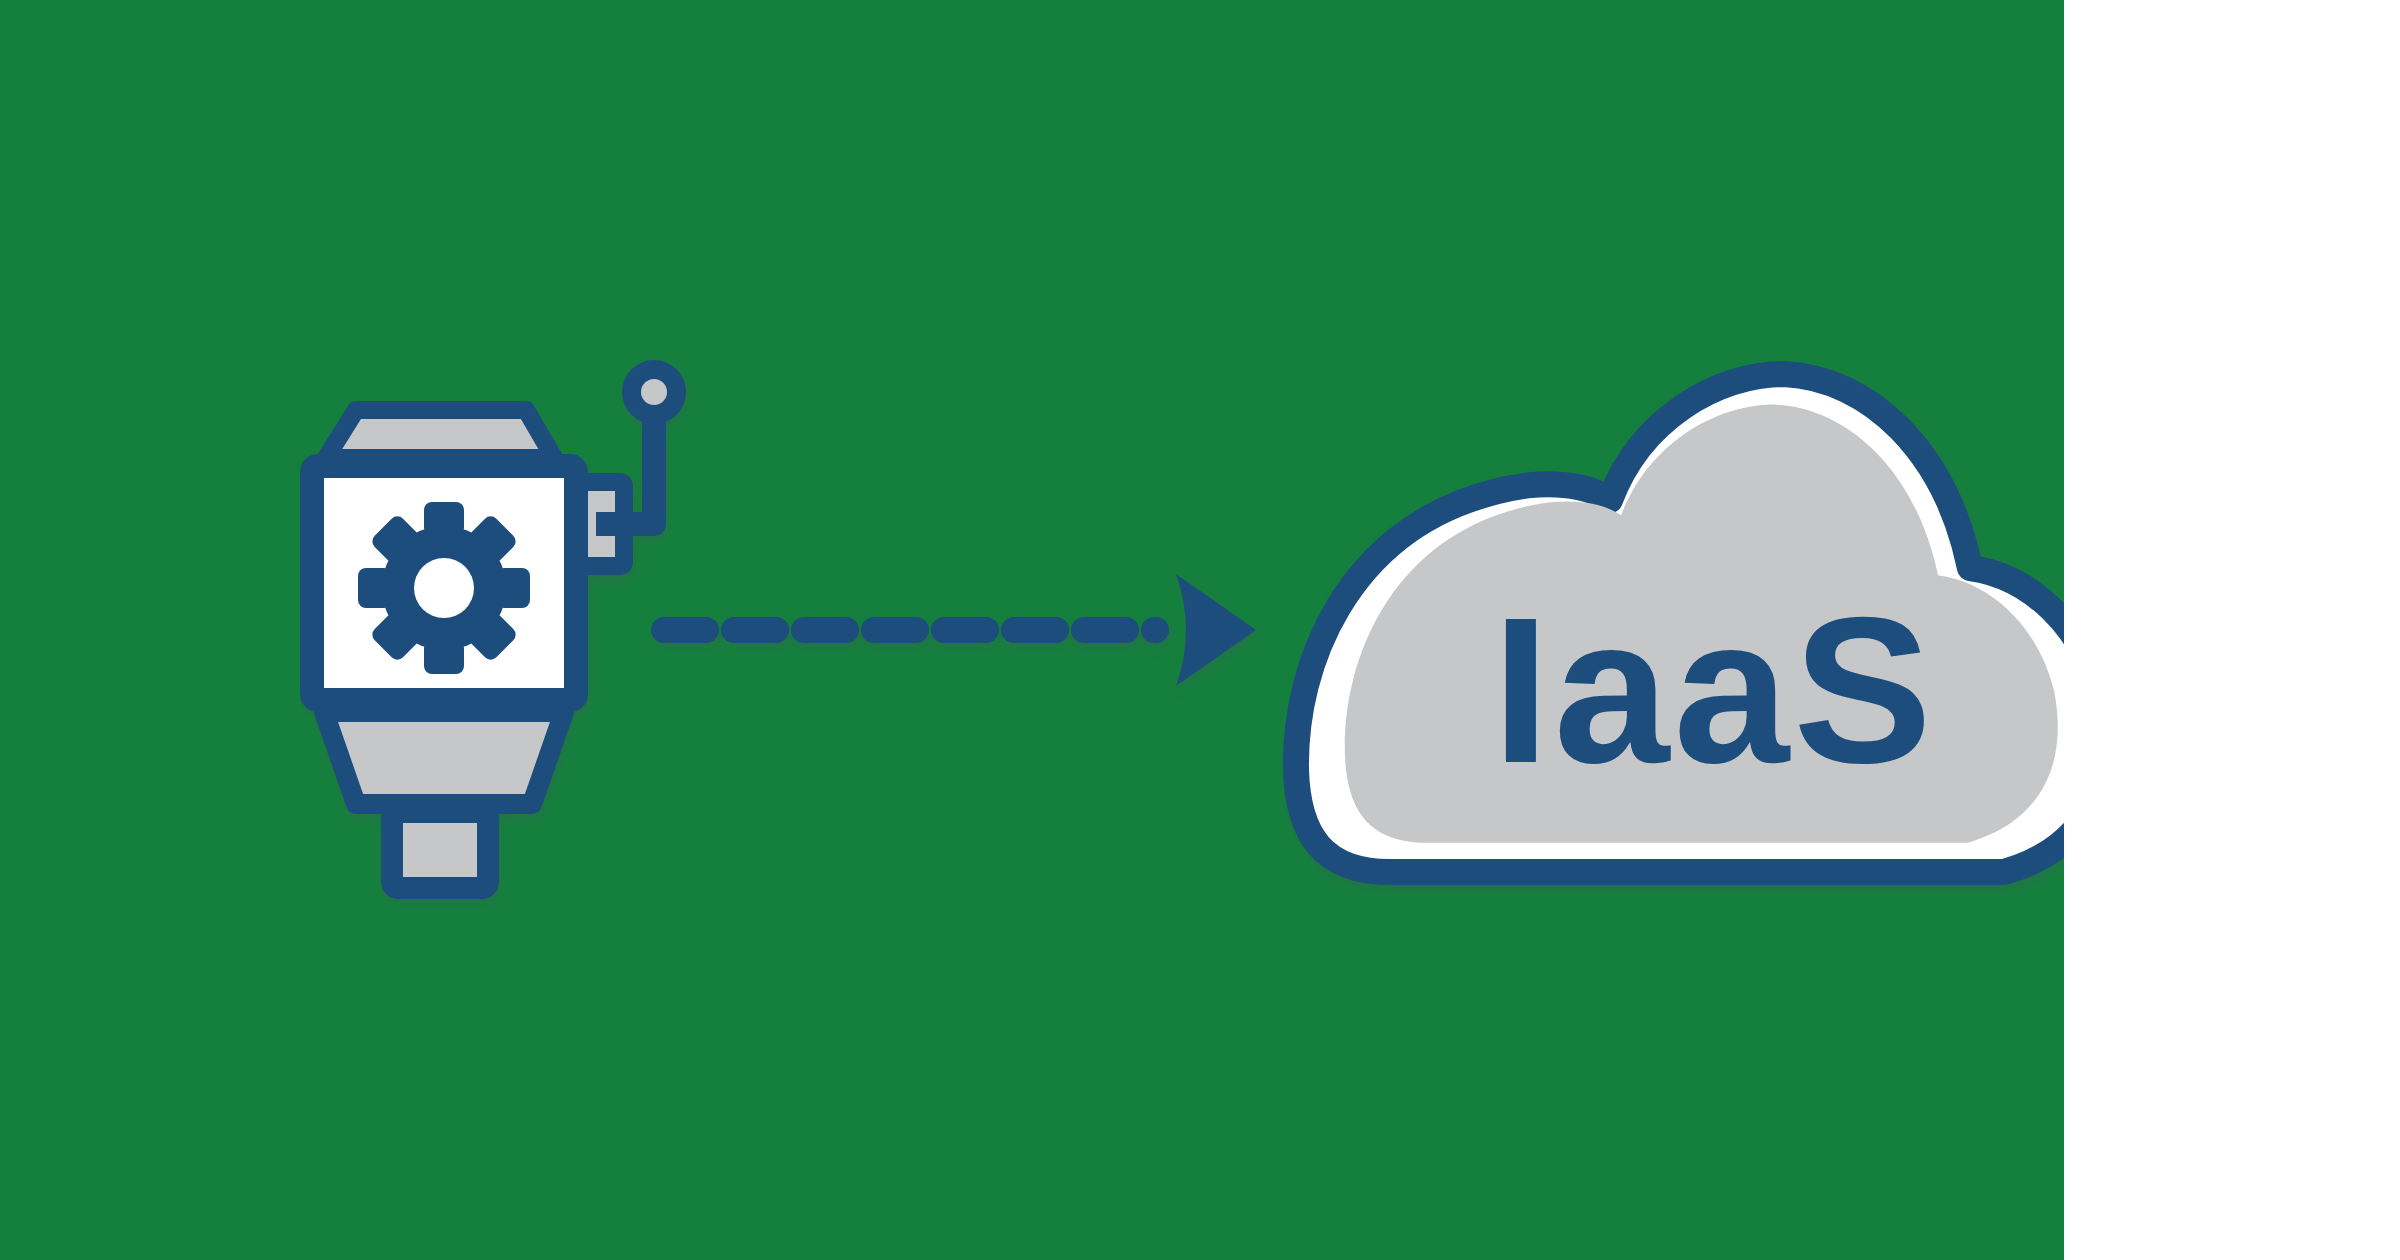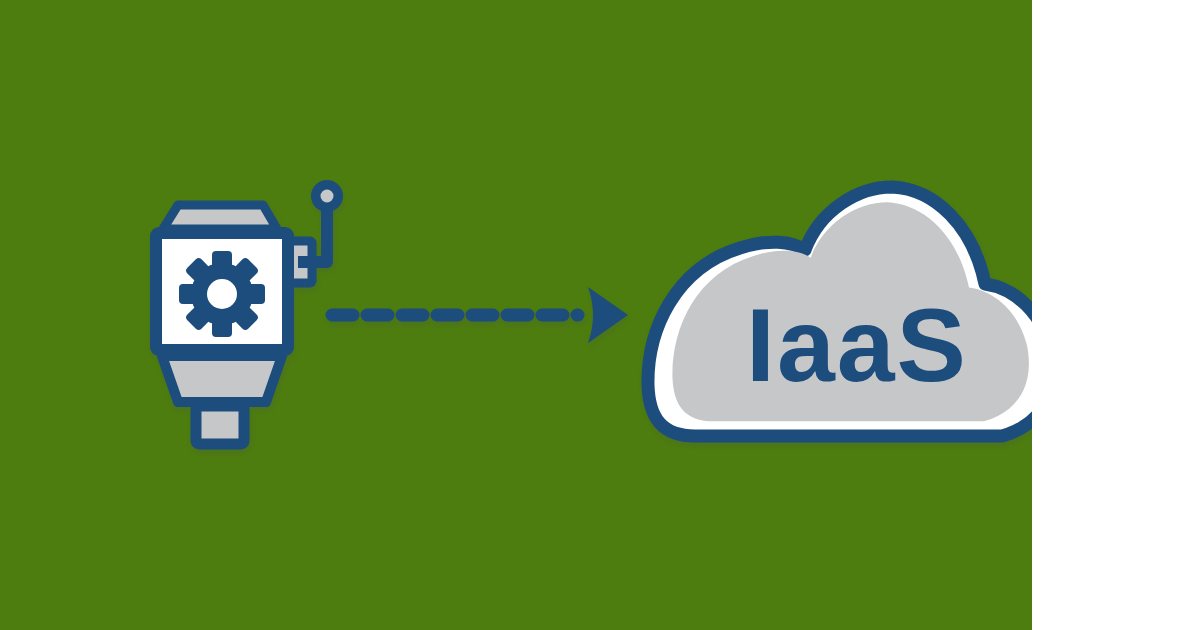--- a/index.html
+++ b/index.html
@@ -5,21 +5,21 @@
   html, body {
     margin: 0;
     padding: 0;
     background: #ffffff;
     font-family: "Liberation Sans", sans-serif;
   }
   .stage {
     position: relative;
     width: 1032px;
     height: 630px;
-    background: #4d7c0f;
+    background: #15803d;
     overflow: hidden;
     text-decoration: underline;
   }
   .abs { position: absolute; }
   svg.shape {
     filter: drop-shadow(1px 3px 2px rgba(70, 80, 100, 0.22));
   }
   .navy-fill   { fill: #1d4d7c; }
   .navy-stroke { stroke: #1d4d7c; }
   .gray-fill   { fill: #c6c7c8; }

